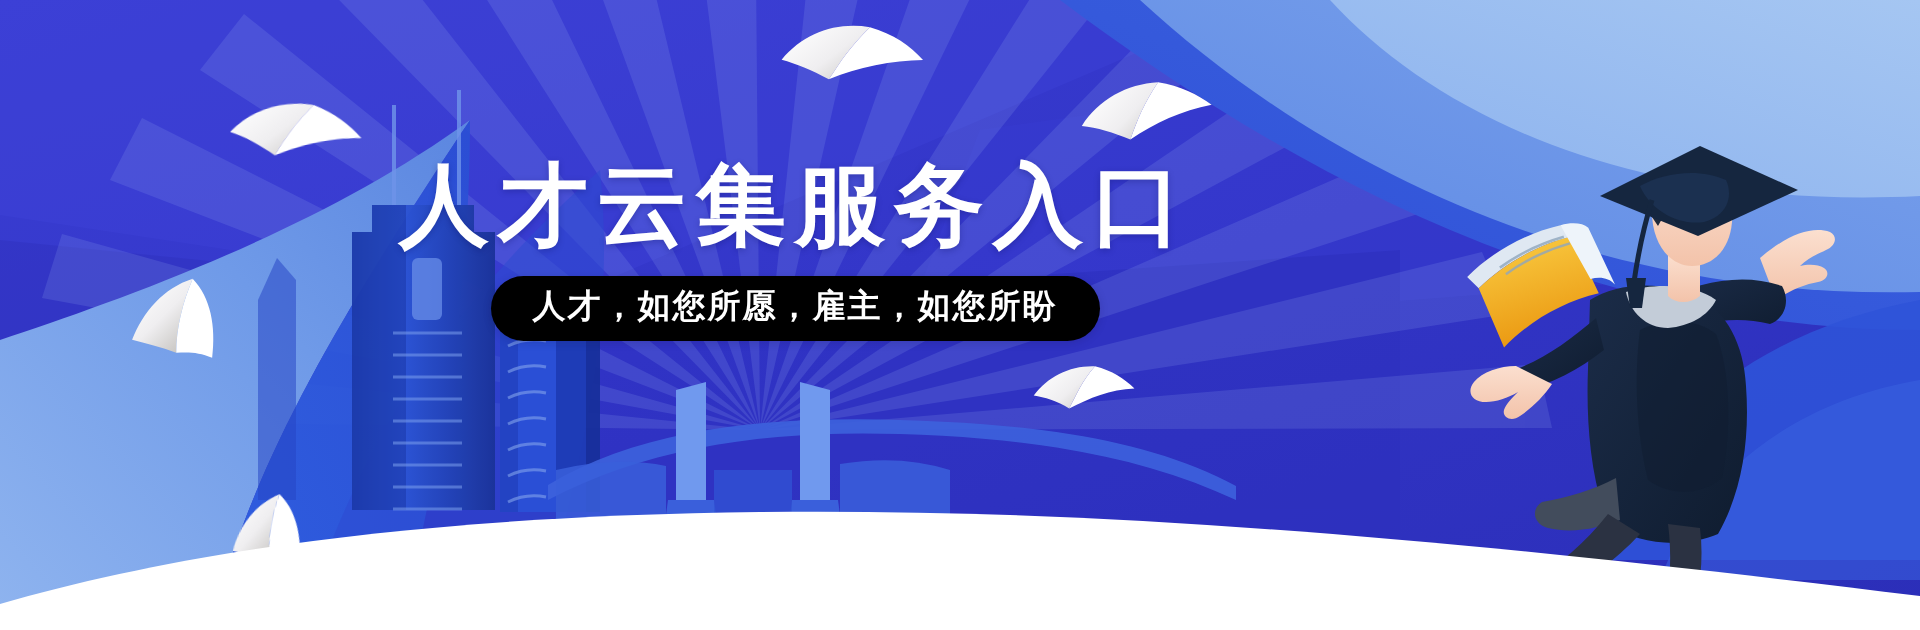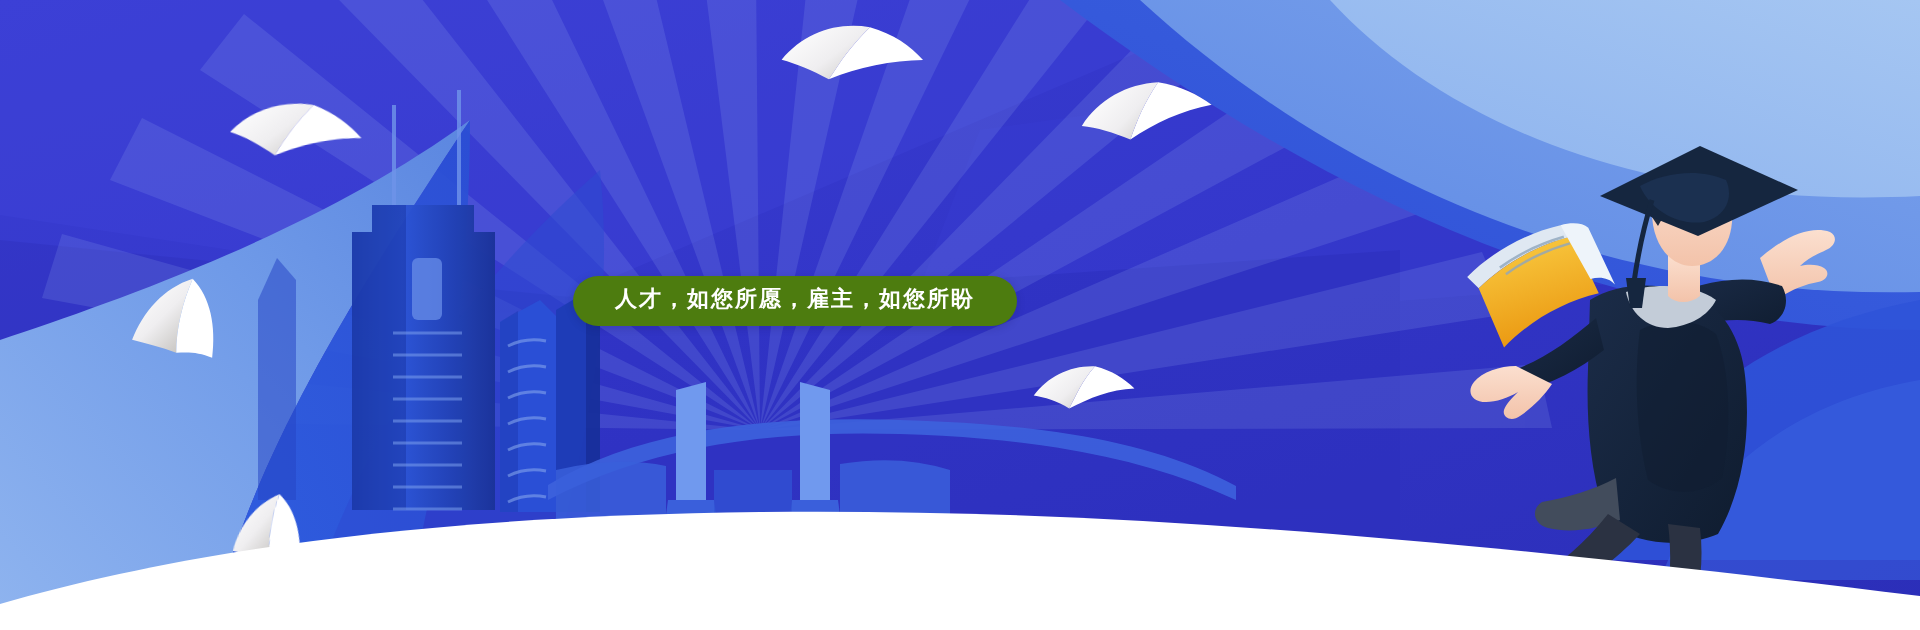--- a/index.html
+++ b/index.html
@@ -33,25 +33,25 @@
     white-space:nowrap;
     pointer-events:auto;
   }
   .pill-wrap{
     position:absolute;
     left:0; top:276px; width:1590px;
     display:flex; justify-content:center;
     pointer-events:auto;
   }
   .pill{
-    background:#4d7c0f;
+    background:#000000;
     border-radius:40px;
     padding:8px 42px 12px 42px;
     color:#ffffff;
-    font-size:22px;
+    font-size:33px;
     font-weight:bold;
     letter-spacing:2px;
     line-height:1.35;
     white-space:nowrap;
     box-shadow:0 2px 8px rgba(20,15,70,.18);
   }
 </style>
 </head>
 <body>
 
@@ -289,19 +289,20 @@
           <path d="M38,34 C60,26 86,22 108,22"></path>
         </g>
       </g>
 
       <path d="M0,630 L0,604 C180,552 420,516 760,512 C1120,508 1480,542 1920,596 L1920,630 Z" fill="#ffffff"></path>
       <path d="M1540,560 C1680,576 1810,592 1920,610 L1920,630 L1500,630 Z" fill="#ffffff"></path>
     </g>
   </svg>
 
   <div class="textblock">
+    <div class="title">人才云集服务入口</div>
 
     <div class="pill-wrap">
       <div class="pill">人才，如您所愿，雇主，如您所盼</div>
     </div>
   </div>
 
 </div>
 
 </body></html>

